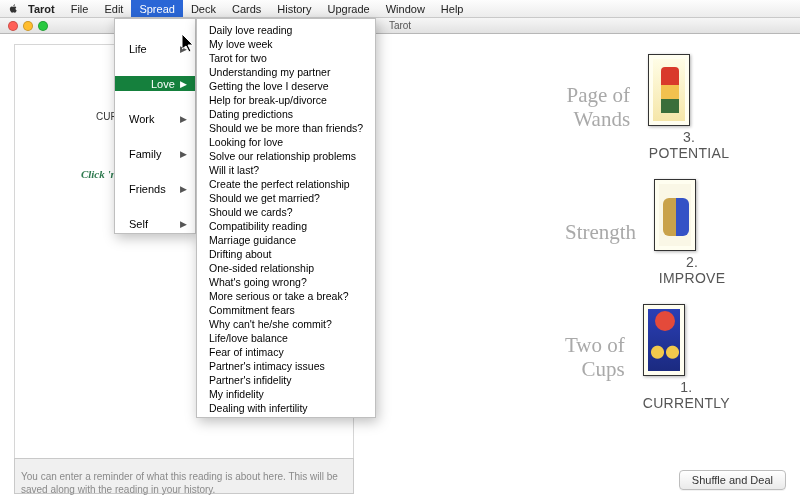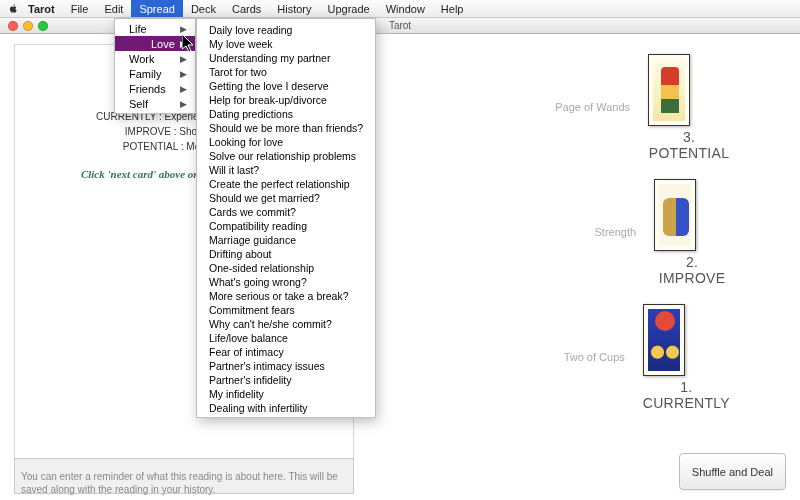--- a/index.html
+++ b/index.html
@@ -25,41 +25,41 @@
   .left { position: absolute; left: 14px; top: 10px; width: 340px; height: 415px; border: 1px solid #d6d6d6; background: #fff; }
   .reading-title { font-family: Georgia, "Times New Roman", serif; font-style: italic; font-weight: bold; color: #2e7a4f; font-size: 16px; text-align: center; margin-top: 40px; }
   .lines { margin-top: 6px; text-align: center; font-size: 10px; color: #333; line-height: 1.5; }
   .hint { font-family: Georgia, serif; font-style: italic; font-weight: bold; color: #2e7a4f; font-size: 11px; text-align: center; margin-top: 14px; }
 
   .reminder { position: absolute; left: 14px; bottom: 6px; width: 340px; height: 36px; border: 1px solid #c9c9c9; background: #f0f0f0; font-size: 10px; color: #8a8a8a; padding: 11px 6px; line-height: 1.3; }
 
   
   .cards { position: absolute; right: 70px; top: 20px; width: 200px; }
   .cardrow { display: flex; align-items: center; justify-content: flex-end; margin-bottom: 18px; position: relative; }
-  .cardlabel { font-family: Liberation Sans, sans-serif; color: #a9a9a9; font-size: 11px; text-align: right; width: 90px; margin-right: 18px; line-height: 1.1; margin-left: 24px; }
+  .cardlabel { font-family: Liberation Serif, serif; color: #a9a9a9; font-size: 21px; text-align: right; width: 90px; margin-right: 18px; line-height: 1.1; margin-left: 24px; }
   .cardwrap { text-align: center; }
   .card { width: 42px; height: 72px; border: 1px solid #333; box-shadow: 1px 1px 3px rgba(0,0,0,.3); background: #fffef0; position: relative; overflow: hidden; }
   .caption { font-size: 14px; color: #555; margin-top: 3px; letter-spacing: .3px; }
 
   
   .card.page::before{content:"";position:absolute;inset:4px;background:linear-gradient(#fffde6,#f5e6a8);}
   .card.page::after{content:"";position:absolute;left:12px;top:12px;width:18px;height:46px;background:linear-gradient(#d93a2b 40%,#f2c14e 40%,#f2c14e 70%,#3a6e3a 70%);border-radius:4px 4px 0 0;}
   .card.strength::before{content:"";position:absolute;inset:4px;background:#faf7e6;}
   .card.strength::after{content:"";position:absolute;left:8px;top:18px;width:26px;height:38px;background:linear-gradient(90deg,#c9a24a 50%,#3452c6 50%);border-radius:6px;}
   .card.cups::before{content:"";position:absolute;inset:4px;background:linear-gradient(#2a3fb5,#1b2a80);}
   .card.cups::after{content:"";position:absolute;left:6px;top:36px;width:30px;height:28px;background:radial-gradient(circle at 25% 40%,#f2c94c 0 6px,transparent 7px),radial-gradient(circle at 75% 40%,#f2c94c 0 6px,transparent 7px);}
   .card.cups .lion{position:absolute;top:6px;left:11px;width:20px;height:20px;border-radius:50%;background:#e44a3a;}
 
-  .shuffle { position: absolute; right: 14px; bottom: 10px; height: 37px; padding: 0 12px; font-size: 11px; border: 1px solid #bdbdbd; border-radius: 4px; background: linear-gradient(#fff,#eaeaea); color: #333; box-shadow: 0 1px 0 rgba(0,0,0,.05); }
+  .shuffle { position: absolute; right: 14px; bottom: 10px; height: 20px; padding: 0 12px; font-size: 11px; border: 1px solid #bdbdbd; border-radius: 4px; background: linear-gradient(#fff,#eaeaea); color: #333; box-shadow: 0 1px 0 rgba(0,0,0,.05); }
 
   
   .dropdown { position: absolute; left: 114px; top: 18px; width: 82px; background: #fff; border: 1px solid #bfbfbf; box-shadow: 2px 4px 12px rgba(0,0,0,.25); font-size: 11px; padding: 2px 0; z-index: 50; }
-  .dditem { display: flex; justify-content: space-between; align-items: center; padding: 1px 8px 1px 14px; height: 15px; cursor: default; }
+  .dditem { display: flex; justify-content: space-between; align-items: center; padding: 1px 8px 1px 14px; height: 15px; cursor: default; margin-top: 20px; }
   .dditem .arr { font-size: 9px; color: #555; }
-  .dditem.hover { background: #701a75; color: #fff; padding-left: 36px; }
+  .dditem.hover { background: #15803d; color: #fff; padding-left: 36px; }
   .dditem.hover .arr { color: #fff; }
 
   
   .submenu { position: absolute; left: 196px; top: 18px; width: 180px; background: #fff; border: 1px solid #bfbfbf; box-shadow: 2px 4px 12px rgba(0,0,0,.25); font-size: 10.5px; padding: 3px 0; z-index: 50; max-height: 460px; }
   .subitem { padding: 1px 12px; height: 14px; line-height: 14px; cursor: default; white-space: nowrap; overflow: hidden; }
 
   
   .cursor { position: absolute; left: 182px; top: 34px; z-index: 100; pointer-events: none; }
 </style>
 </head>
@@ -158,32 +158,32 @@
     </div>
   <div class="dditem">
       <span>Self</span>
       <span class="arr">▶</span>
     </div>
 </div>
 
 <div class="submenu" id="love-sub">
     <div class="subitem">Daily love reading</div>
     <div class="subitem">My love week</div>
+    <div class="subitem">Tarot for two</div>
     <div class="subitem">Understanding my partner</div>
-    <div class="subitem">Tarot for two</div>
     <div class="subitem">Getting the love I deserve</div>
     <div class="subitem">Help for break-up/divorce</div>
     <div class="subitem">Dating predictions</div>
     <div class="subitem">Should we be more than friends?</div>
     <div class="subitem">Looking for love</div>
     <div class="subitem">Solve our relationship problems</div>
     <div class="subitem">Will it last?</div>
     <div class="subitem">Create the perfect relationship</div>
     <div class="subitem">Should we get married?</div>
-    <div class="subitem">Cards we commit?</div>
+    <div class="subitem">Should we cards?</div>
     <div class="subitem">Compatibility reading</div>
     <div class="subitem">Marriage guidance</div>
     <div class="subitem">Drifting about</div>
     <div class="subitem">One-sided relationship</div>
     <div class="subitem">What's going wrong?</div>
     <div class="subitem">More serious or take a break?</div>
     <div class="subitem">Commitment fears</div>
     <div class="subitem">Why can't he/she commit?</div>
     <div class="subitem">Life/love balance</div>
     <div class="subitem">Fear of intimacy</div>

